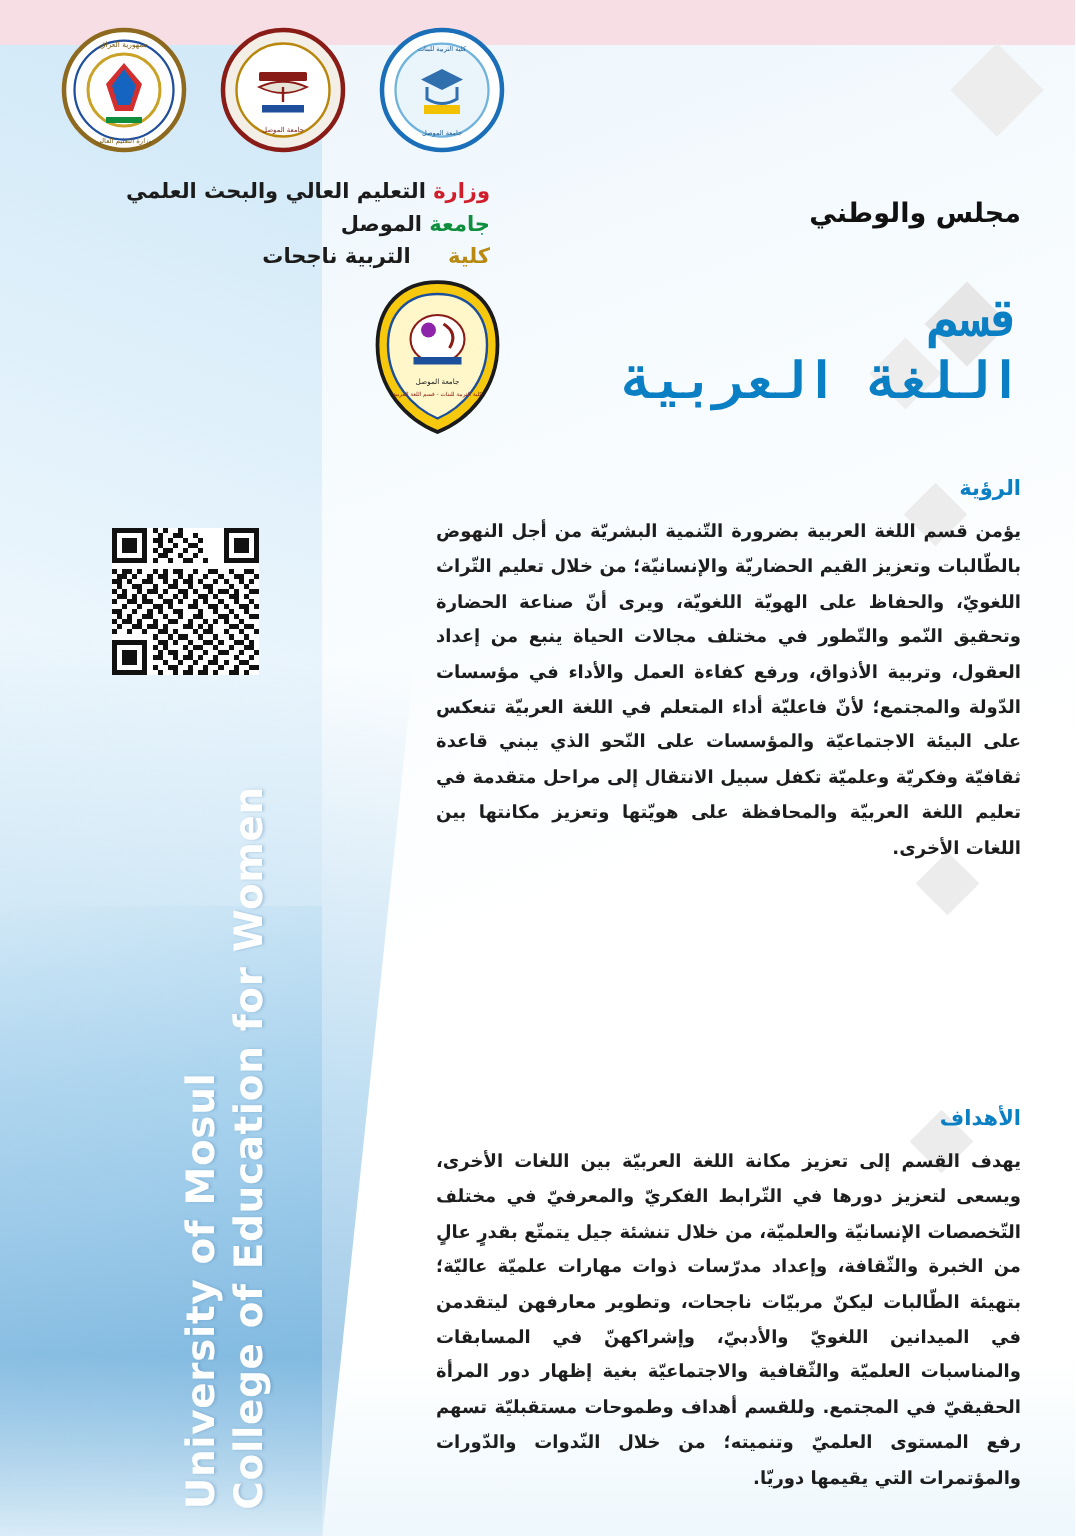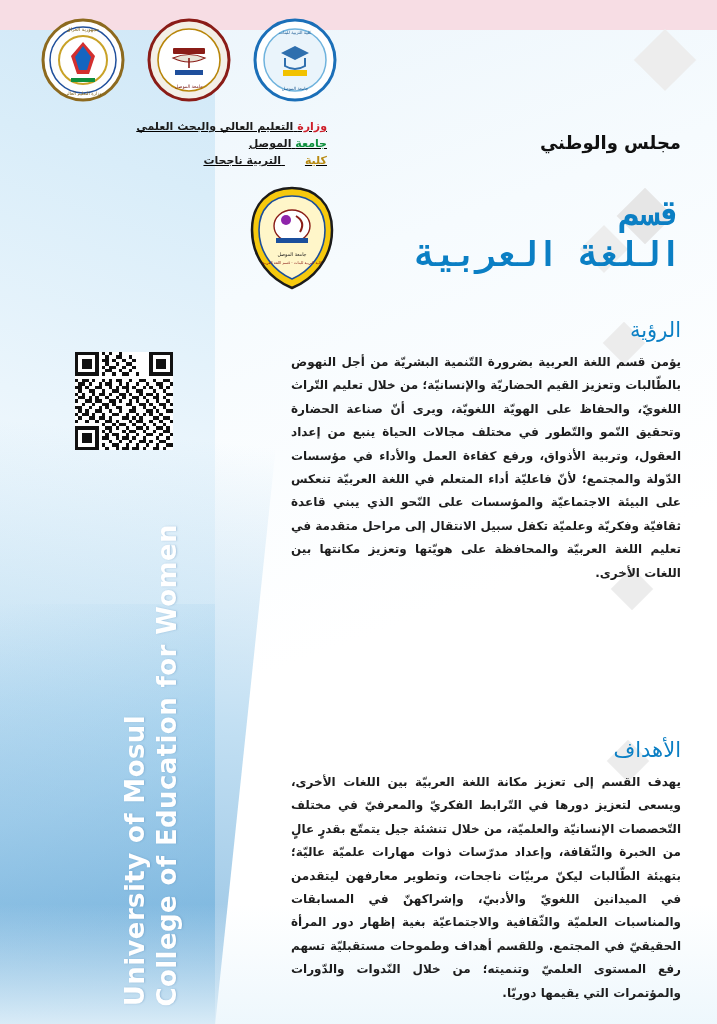--- a/index.html
+++ b/index.html
@@ -78,21 +78,21 @@
     position: absolute; top: 18px; left: 0; width: 717px;
     display: flex; flex-direction: row-reverse; justify-content: flex-end;
     gap: 22px; padding-right: 380px; z-index: 5;
   }
   .logo { width: 84px; height: 84px; position: relative; }
 
   
   .hdr-text {
     position: absolute; top: 118px; right: 390px; z-index: 5;
     text-align: right; line-height: 1.55;
-    font-size: 11px; font-weight: bold; text-decoration: underline;
+    font-size: 14px; font-weight: bold;
   }
   .hdr-text .row { white-space: nowrap; }
   .hdr-red { color: #cf1f2a; }
   .hdr-dark { color: #1b1b1b; }
   .hdr-grn { color: #0f8f3d; }
   .hdr-gold { color: #b88a12; margin-left: 20px; }
 
   
   .council {
     position: absolute; top: 132px; right: 36px; z-index: 6;
@@ -107,21 +107,21 @@
   .dept .l2 { display: block; }
 
   
   .dept-emblem {
     position: absolute; top: 186px; left: 246px; width: 92px; height: 104px; z-index: 6;
   }
 
   
   .section { position: absolute; z-index: 6; }
   .sec-title {
-    font-size: 21px; font-weight: normal; color: #0b7fc4;
+    font-size: 14px; font-weight: bold; color: #0b7fc4;
     text-align: right; margin-bottom: 9px;
   }
   .sec-body {
     font-size: 12px; color: #1d1d1d; line-height: 1.95;
     text-align: justify; text-align-last: right;
     direction: rtl; font-weight: 600;
   }
   #sec-vision { top: 318px; right: 36px; width: 390px; }
   #sec-mission { top: 566px; right: 36px; width: 390px; }
   #sec-goals { top: 738px; right: 36px; width: 390px; margin-left: 44px; }

